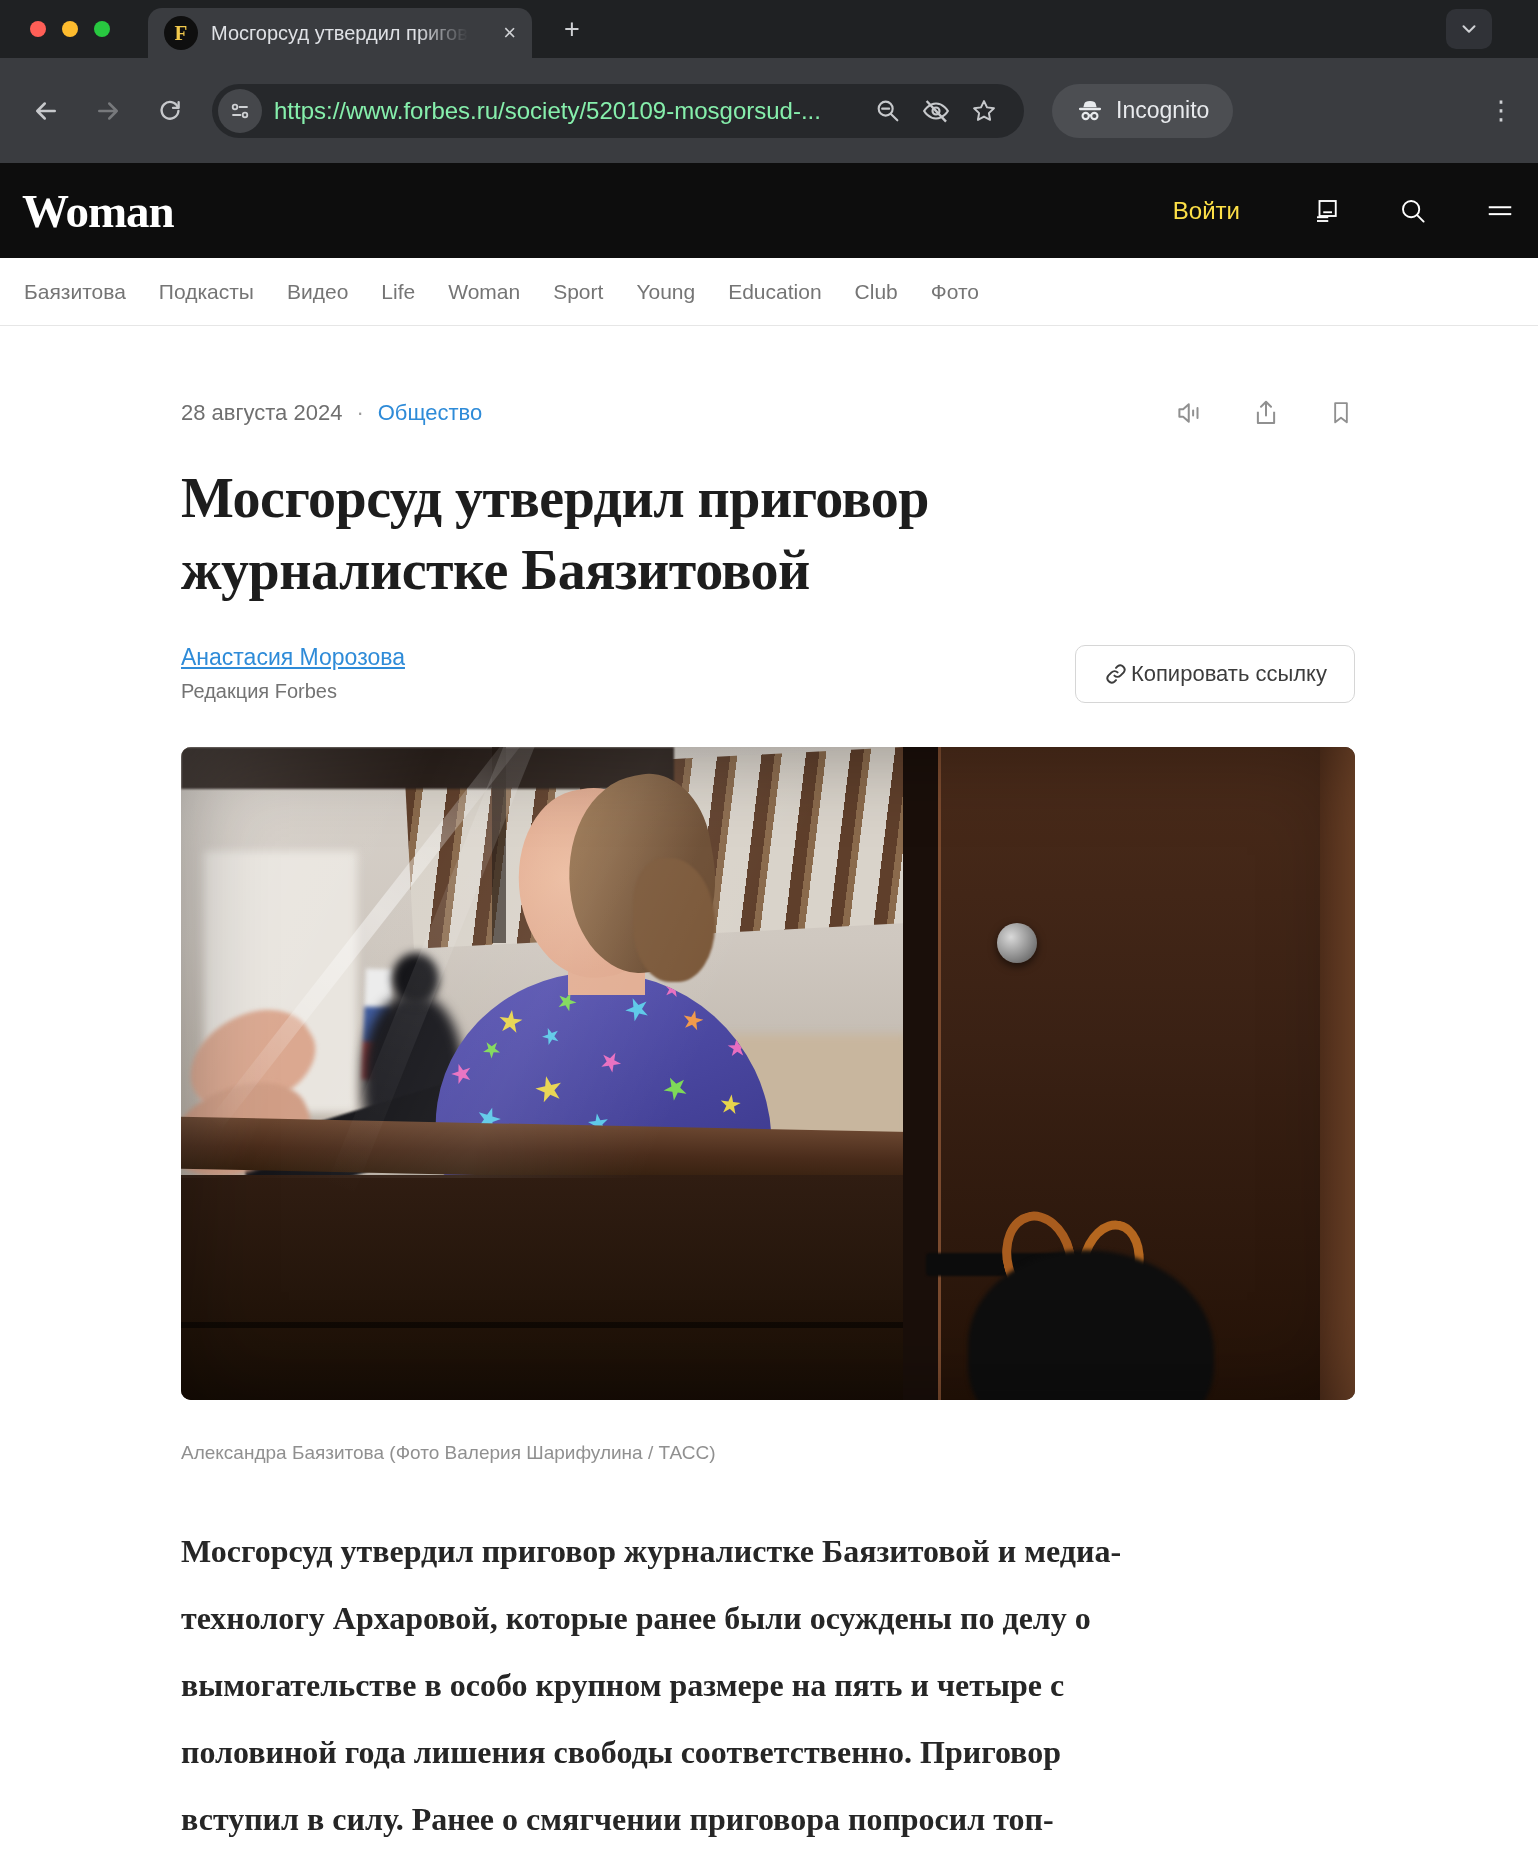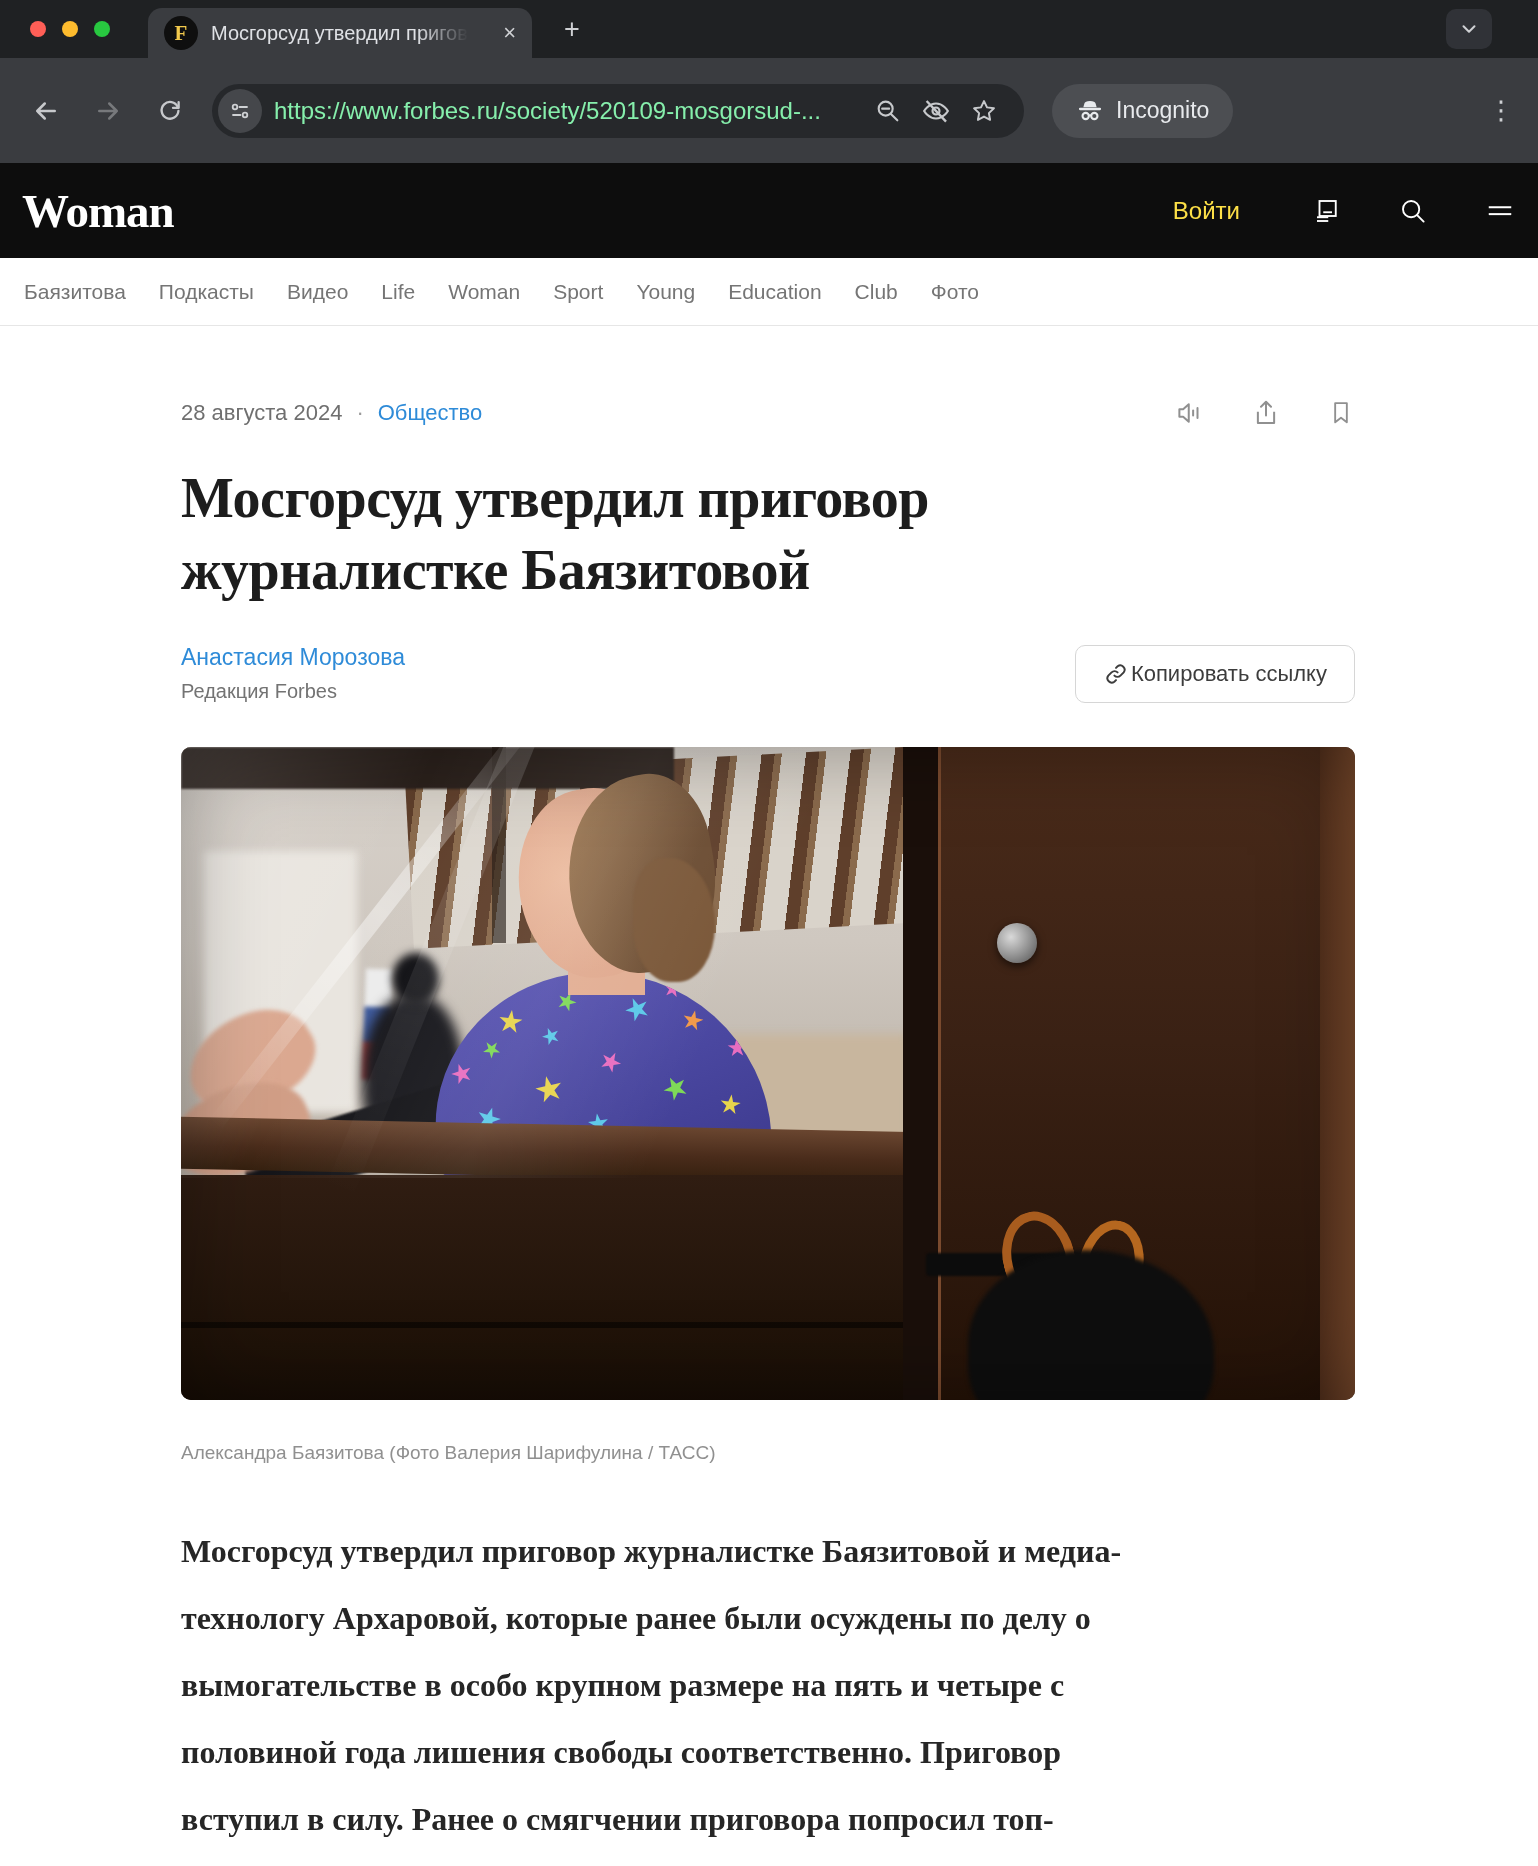--- a/index.html
+++ b/index.html
@@ -66,21 +66,21 @@
   .date { color:#6f6f6f; font-size:22px; }
   .meta-dot { color:#9a9a9a; font-size:22px; margin:0 14px; }
   .category { color:#2e8bd8; font-size:22px; }
   .meta-icons { margin-left:auto; display:flex; align-items:center; gap:46px; }
 
   .headline { margin-top:34px; max-width:990px;
               font-family:"Liberation Serif", serif; font-weight:700;
               font-size:56px; line-height:72px; color:#1d1d1d; letter-spacing:-0.5px; }
 
   .author-row { margin-top:38px; display:flex; align-items:center; }
-  .author-name { color:#2e8bd8; font-size:23px; }
+  .author-name { color:#2e8bd8; font-size:23px;text-decoration:underline; }
   .author-role { color:#737373; font-size:20px; margin-top:9px; }
   .copy-btn { margin-left:auto; height:58px; border:1px solid #d6d6d6; border-radius:10px;
               background:#fff; display:flex; align-items:center; gap:2px;
               padding:0 27px; font-size:22px; color:#3c3c3c; }
 
   
   .photo { position:relative; margin-top:44px; width:1174px; height:653px;
            border-radius:10px; overflow:hidden; background:#2c1a10; }
   .photo * { position:absolute; }
   .ph-wall { left:0; top:0; width:61.5%; height:66%;

